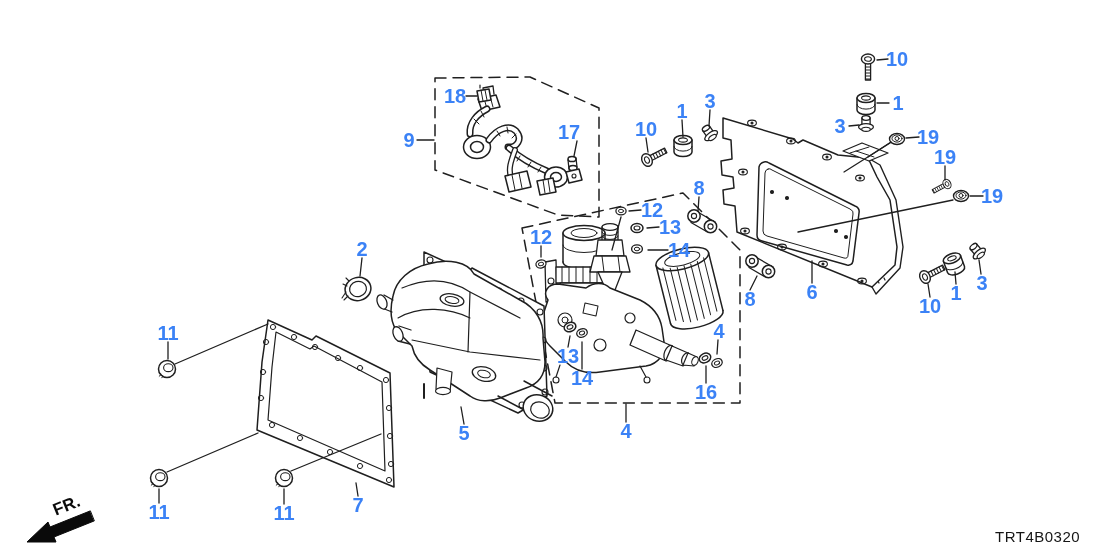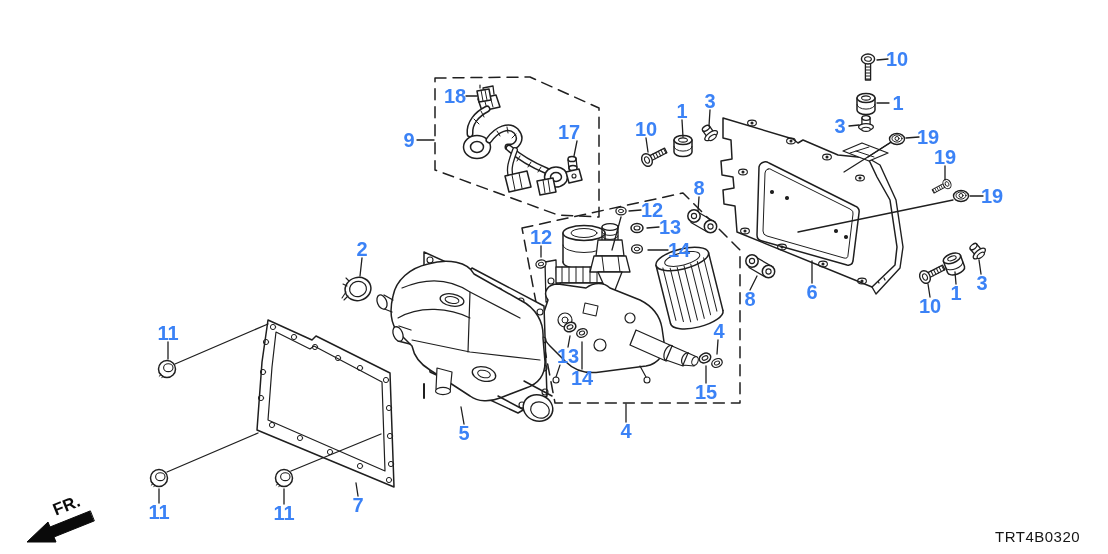--- a/index.html
+++ b/index.html
@@ -373,21 +373,21 @@
       <span class="callout" style="left: 362px; top: 249px;">2</span>
       <span class="callout" style="left: 812px; top: 292px;">6</span>
       <span class="callout" style="left: 464px; top: 433px;">5</span>
       <span class="callout" style="left: 626px; top: 431px;">4</span>
       <span class="callout" style="left: 358px; top: 505px;">7</span>
       <span class="callout" style="left: 168px; top: 333px;">11</span>
       <span class="callout" style="left: 159px; top: 512px;">11</span>
       <span class="callout" style="left: 284px; top: 513px;">11</span>
       <span class="callout" style="left: 568px; top: 356px;">13</span>
       <span class="callout" style="left: 582px; top: 378px;">14</span>
-      <span class="callout" style="left: 706px; top: 392px;">15</span>
+      <span class="callout" style="left: 706px; top: 392px;">16</span>
       <span class="callout" style="left: 719px; top: 331px;">4</span>
       <span class="callout" style="left: 930px; top: 306px;">10</span>
       <span class="callout" style="left: 956px; top: 293px;">1</span>
       <span class="callout" style="left: 982px; top: 283px;">3</span>
     </div>
 
 <div class="fr-label">FR.</div>
 <div class="diagram-code">TRT4B0320</div>
 
 </div>

